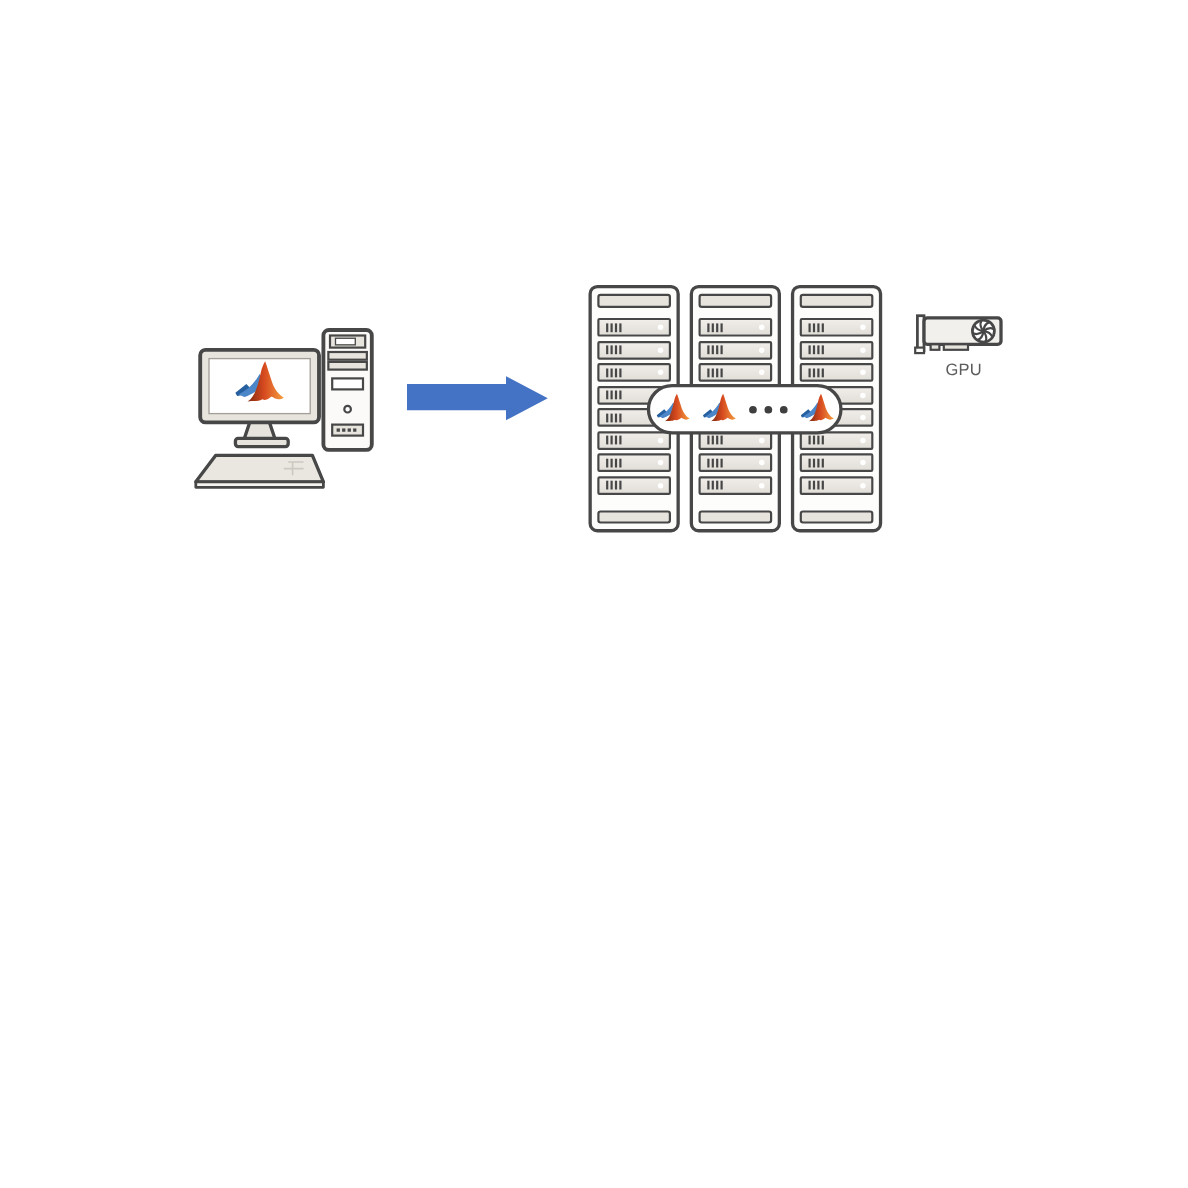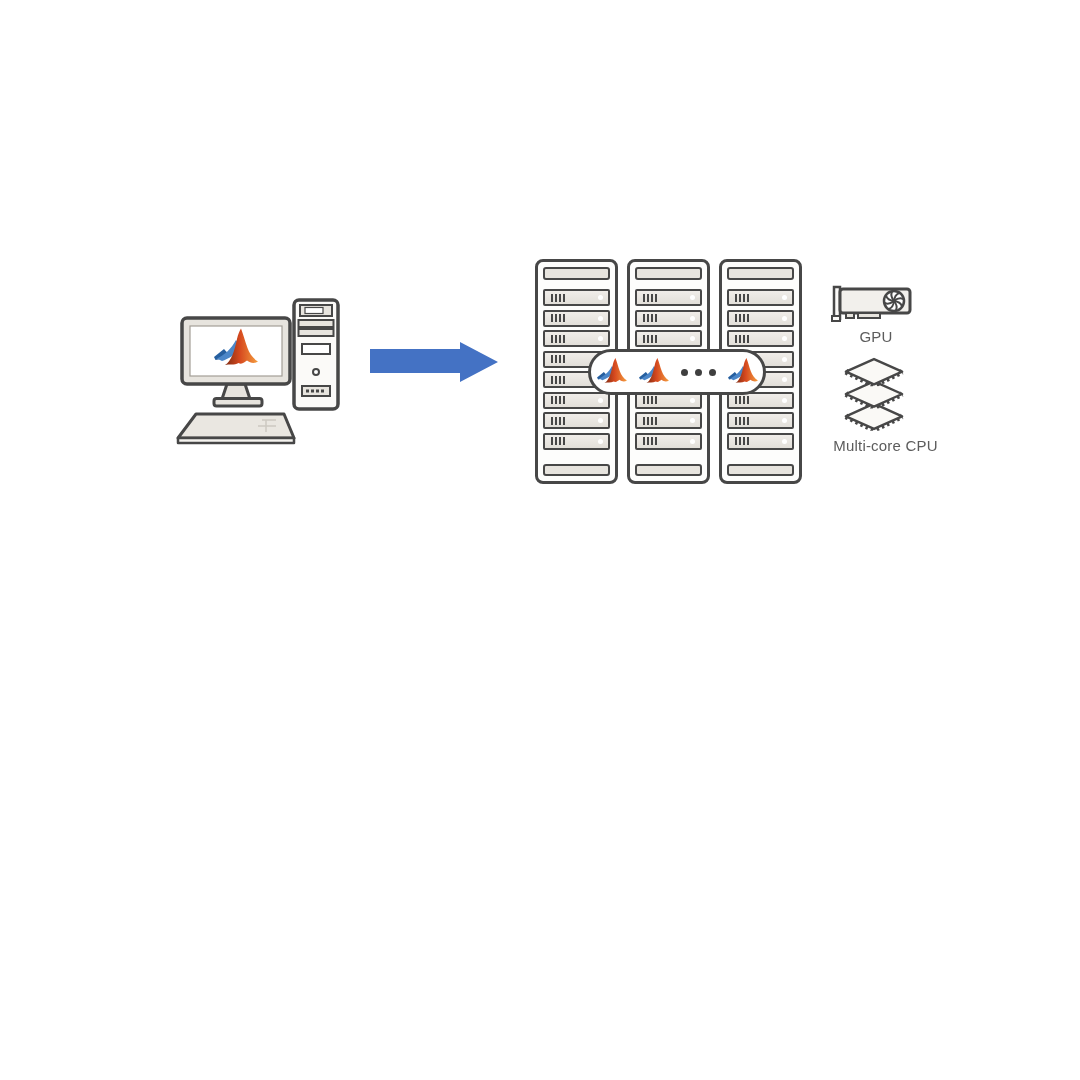--- a/index.html
+++ b/index.html
@@ -424,22 +424,14 @@
         <path d="M64 17 Q60 12 62 7.8" fill="none" stroke="#474747" stroke-width="2" transform="rotate(135 64 17)"></path>
         <path d="M64 17 Q60 12 62 7.8" fill="none" stroke="#474747" stroke-width="2" transform="rotate(180 64 17)"></path>
         <path d="M64 17 Q60 12 62 7.8" fill="none" stroke="#474747" stroke-width="2" transform="rotate(225 64 17)"></path>
         <path d="M64 17 Q60 12 62 7.8" fill="none" stroke="#474747" stroke-width="2" transform="rotate(270 64 17)"></path>
         <path d="M64 17 Q60 12 62 7.8" fill="none" stroke="#474747" stroke-width="2" transform="rotate(315 64 17)"></path>
       </g>
     </svg>
     <div class="hw-label">GPU</div>
   </div>
 
-  <div class="abs cpu-block">
-    <svg viewBox="0 0 66 76">
-      <use href="#cpu-chip" x="0" y="46" width="66" height="30"></use>
-      <use href="#cpu-chip" x="0" y="23" width="66" height="30"></use>
-      <use href="#cpu-chip" x="0" y="0" width="66" height="30"></use>
-    </svg>
-    <div class="hw-label">Multi-core CPU</div>
-  </div>
 
 </div>
 
 </body></html>

